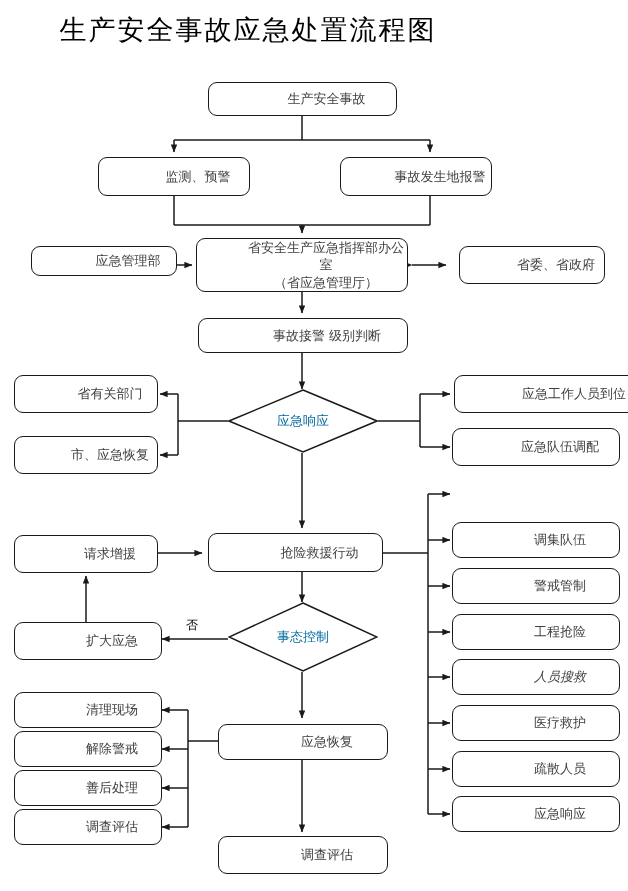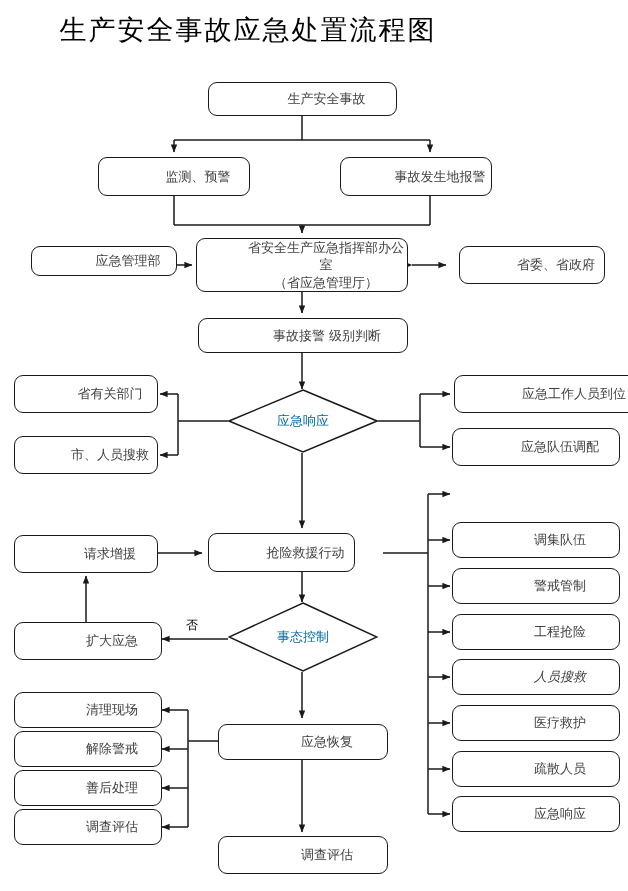--- a/index.html
+++ b/index.html
@@ -166,42 +166,42 @@
 
   <div class="node two-line" style="left:196px; top:238px; width:212px; height:54px;">省安全生产应急指挥部办公室
 （省应急管理厅）</div>
 
   <div class="node" style="left:459px; top:246px; width:146px; height:38px;">省委、省政府</div>
 
   <div class="node" style="left:198px; top:318px; width:210px; height:35px;">事故接警  级别判断</div>
 
   <div class="node" style="left:14px; top:375px; width:144px; height:38px;">省有关部门</div>
 
-  <div class="node" style="left:14px; top:436px; width:144px; height:38px;">市、人员搜救</div>
+  <div class="node" style="left:14px; top:436px; width:144px; height:38px;">市、应急恢复</div>
 
   <div class="diamond-wrap" style="left:228px; top:389px; width:150px; height:64px;">
     <svg width="150" height="64" viewBox="0 0 150 64" xmlns="http://www.w3.org/2000/svg">
       <polygon points="75,1 149,32 75,63 1,32" fill="#ffffff" stroke="#1a1a1a" stroke-width="1.5"></polygon>
     </svg>
     <div class="diamond-label">应急响应</div>
   </div>
 
   <div class="node" style="left:454px; top:375px; width:192px; height:38px;">应急工作人员到位</div>
 
   <div class="node" style="left:452px; top:428px; width:168px; height:38px;">应急队伍调配</div>
 
   <div class="node" style="left:452px; top:522px; width:168px; height:36px;">调集队伍</div>
   <div class="node" style="left:452px; top:568px; width:168px; height:36px;">警戒管制</div>
   <div class="node" style="left:452px; top:614px; width:168px; height:36px;">工程抢险</div>
   <div class="node" style="left:452px; top:659px; width:168px; height:36px;font-style:italic;">人员搜救</div>
   <div class="node" style="left:452px; top:705px; width:168px; height:36px;">医疗救护</div>
   <div class="node" style="left:452px; top:751px; width:168px; height:36px;">疏散人员</div>
   <div class="node" style="left:452px; top:796px; width:168px; height:36px;">应急响应</div>
 
-  <div class="node" style="left:208px; top:533px; width:147px; height:39px;">抢险救援行动</div>
+  <div class="node" style="left:208px; top:533px; width:175px; height:39px;">抢险救援行动</div>
 
   <div class="node" style="left:14px; top:535px; width:144px; height:38px;">请求增援</div>
 
   <div class="node" style="left:14px; top:622px; width:148px; height:38px;">扩大应急</div>
 
   <div class="diamond-wrap" style="left:228px; top:602px; width:150px; height:70px;">
     <svg width="150" height="70" viewBox="0 0 150 70" xmlns="http://www.w3.org/2000/svg">
       <polygon points="75,1 149,35 75,69 1,35" fill="#ffffff" stroke="#1a1a1a" stroke-width="1.5"></polygon>
     </svg>
     <div class="diamond-label">事态控制</div>

